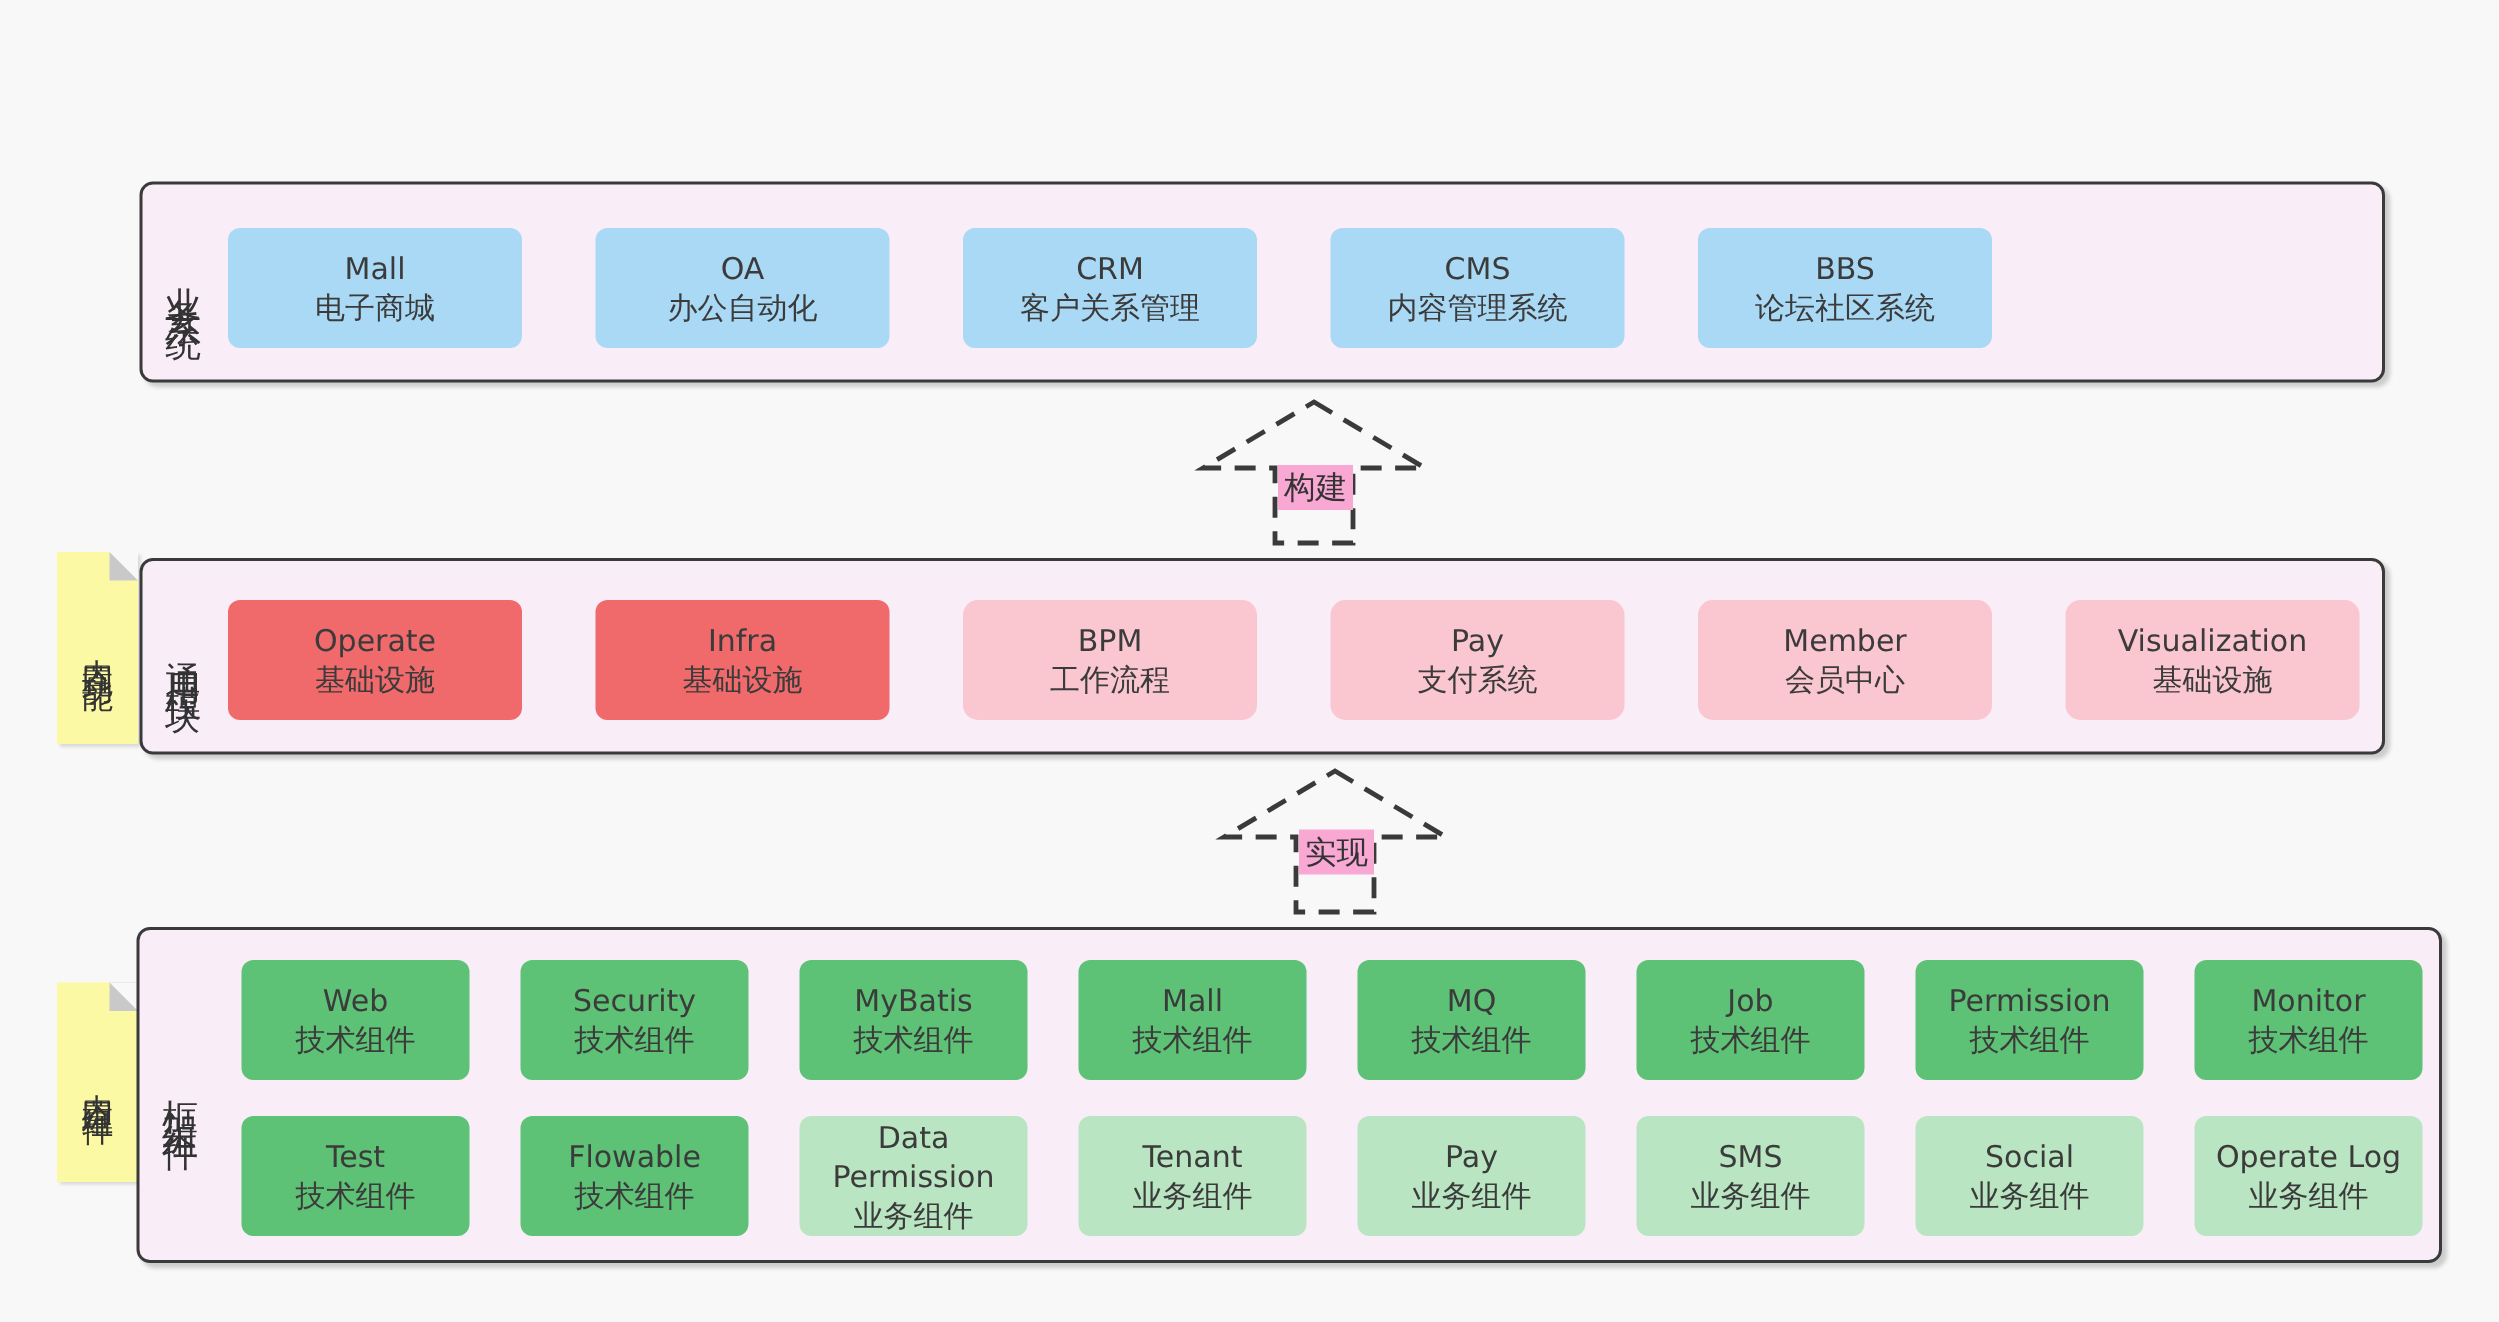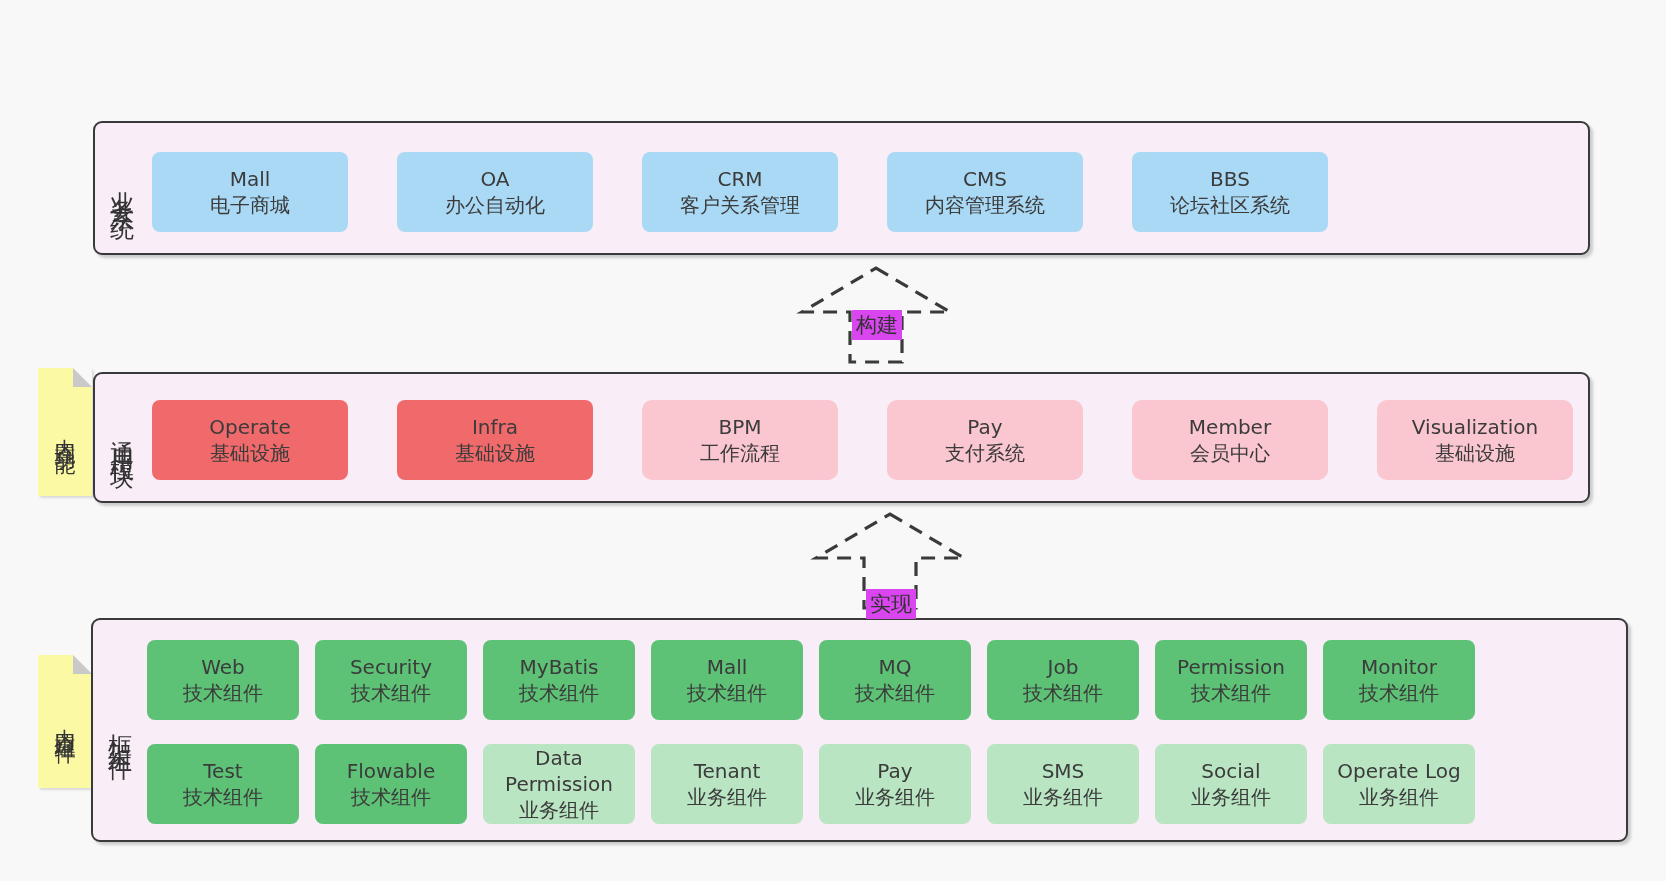--- a/index.html
+++ b/index.html
@@ -46,21 +46,21 @@
     align-items:center;
     text-align:center;
     font-size:20px;
     line-height:26px;
     color:#3b3b3b;
     box-sizing:border-box;
     padding:2px 6px;
   }
   .row6{left:57px;gap:49px;}
   .row6 .box{width:196px;height:80px;flex:none;}
-  .row8{left:54px;gap:16px;}
+  .row8{left:68px;gap:34px;}
   .row8 .box{width:152px;height:80px;flex:none;}
   .blue{background:#a9d9f5;}
   .red{background:#f0696b;}
   .pink{background:#fac6cf;border-radius:10px;}
   .green-dark{background:#5dc176;}
   .green-light{background:#b9e5c2;}
   
   .sticky{
     position:absolute;
     width:54px;
@@ -92,21 +92,21 @@
     pointer-events:none;
   }
   .arrow-path{
     fill:none;
     stroke:#3a3a3a;
     stroke-width:3.2;
     stroke-dasharray:14 9;
   }
   .arrow-label{
     position:absolute;
-    background:#d946ef;
+    background:#f9a8d4;
     font-size:21px;
     color:#333;
     padding:1px 4px;
     white-space:nowrap;
   }
 </style>
 </head>
 <body>
 
 <div id="canvas">
@@ -247,15 +247,15 @@
         <div>业务组件</div>
       </div>
     </div>
   </div>
 
   <svg id="arrow-svg" width="1666" height="881" viewBox="0 0 1666 881">
     <path class="arrow-path" d="M876,268 L950,312 L902,312 L902,362 L850,362 L850,312 L802,312 Z"></path>
     <path class="arrow-path" d="M890,514 L964,558 L916,558 L916,608 L864,608 L864,558 L816,558 Z"></path>
   </svg>
   <div class="arrow-label" style="left:852px;top:310px;">构建</div>
-  <div class="arrow-label" style="left:866px;top:553px;margin-top:36px;">实现</div>
+  <div class="arrow-label" style="left:866px;top:553px;">实现</div>
 
 </div>
 
 </body></html>

